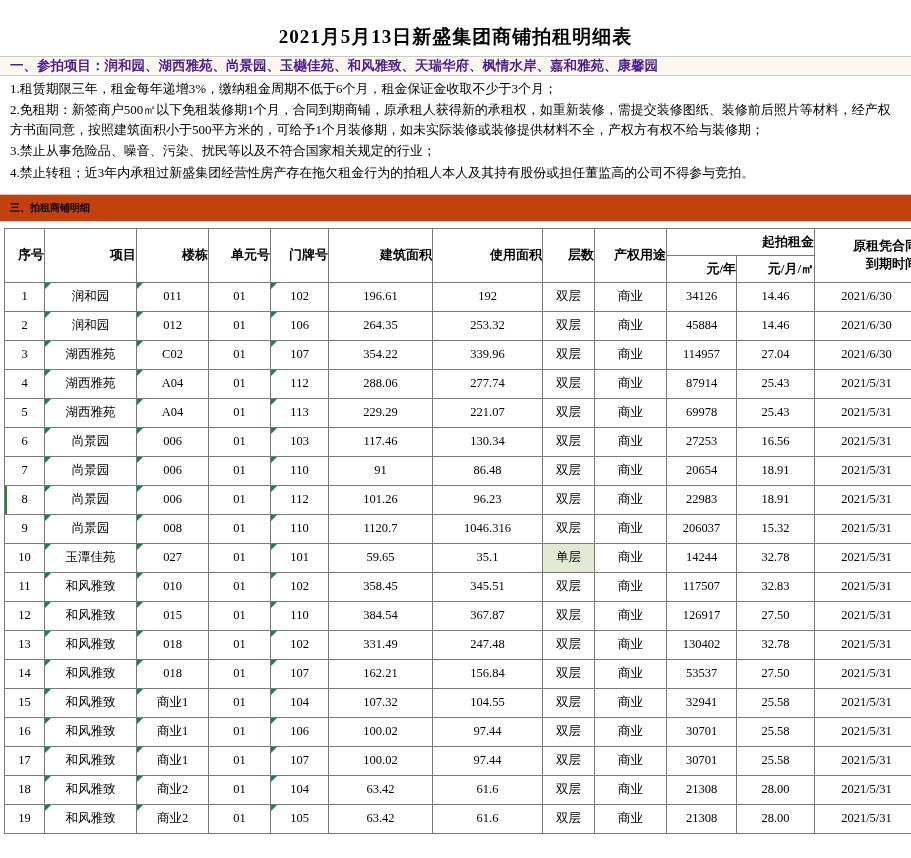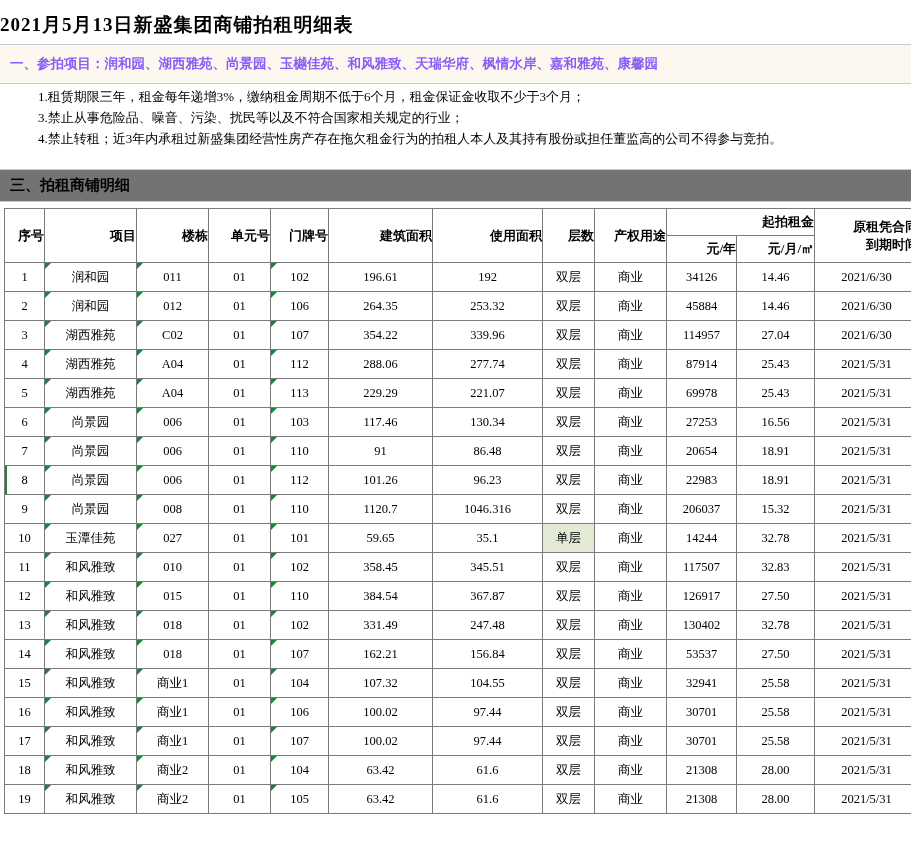--- a/index.html
+++ b/index.html
@@ -12,57 +12,57 @@
     height: 858px;
     font-family: "Liberation Serif", "DejaVu Serif", serif;
     color: #000;
     overflow: hidden;
   }
   .page {
     width: 911px;
     position: relative;
   }
   .doc-title {
+    text-align: center;
     font-size: 19px;
     font-weight: bold;
     letter-spacing: 1px;
-    padding: 12px 0 6px 0;
+    padding: 24px 0 6px 0;
     font-family: "Liberation Serif", "DejaVu Serif", serif;
   }
   .section-band {
     border-top: 1px solid #c9c9c9;
     border-bottom: 1px solid #c9c9c9;
     background: #fdf8ef;
-    padding: 10px 10px;
+    padding: 0 10px;
     font-size: 13.5px;
     font-weight: bold;
-    color: #8b5cf6;
+    color: #4c1d95;
   }
   .section-head {
     padding: 8px 10px 2px 10px;
     font-size: 13.5px;
     font-weight: bold;
   }
   .terms {
     padding: 2px 10px 6px 10px;
     font-size: 13px;
     line-height: 1.55;
-    margin-left: 28px;
   }
   .terms div {
     margin: 1px 0;
   }
   .section-head2 {
     border-top: 1px solid #c9c9c9;
     border-bottom: 1px solid #c9c9c9;
-    background: #737373;
+    background: #c2410c;
     padding: 6px 10px;
-    font-size: 15px;
+    font-size: 10px;
     font-weight: bold;
-    margin-top: 13px;
+    margin-top: 4px;
   }
   table.grid {
     border-collapse: collapse;
     width: 903px;
     margin: 6px 4px 0 4px;
     table-layout: fixed;
     font-size: 12.5px;
   }
   table.grid th, table.grid td {
     border: 1px solid #7a7a7a;
@@ -120,20 +120,21 @@
 
 <div class="page">
 
   <div class="doc-title">2021月5月13日新盛集团商铺拍租明细表</div>
 
   <div class="section-band">一、参拍项目：润和园、湖西雅苑、尚景园、玉樾佳苑、和风雅致、天瑞华府、枫情水岸、嘉和雅苑、康馨园</div>
 
 
   <div class="terms">
     <div>1.租赁期限三年，租金每年递增3%，缴纳租金周期不低于6个月，租金保证金收取不少于3个月；</div>
+    <div>2.免租期：新签商户500㎡以下免租装修期1个月，合同到期商铺，原承租人获得新的承租权，如重新装修，需提交装修图纸、装修前后照片等材料，经产权方书面同意，按照建筑面积小于500平方米的，可给予1个月装修期，如未实际装修或装修提供材料不全，产权方有权不给与装修期；</div>
     <div>3.禁止从事危险品、噪音、污染、扰民等以及不符合国家相关规定的行业；</div>
     <div>4.禁止转租；近3年内承租过新盛集团经营性房产存在拖欠租金行为的拍租人本人及其持有股份或担任董监高的公司不得参与竞拍。</div>
   </div>
 
   <div class="section-head2">三、拍租商铺明细</div>
 
   <table class="grid">
     <colgroup>
       <col class="c-seq">
         <col class="c-proj">

